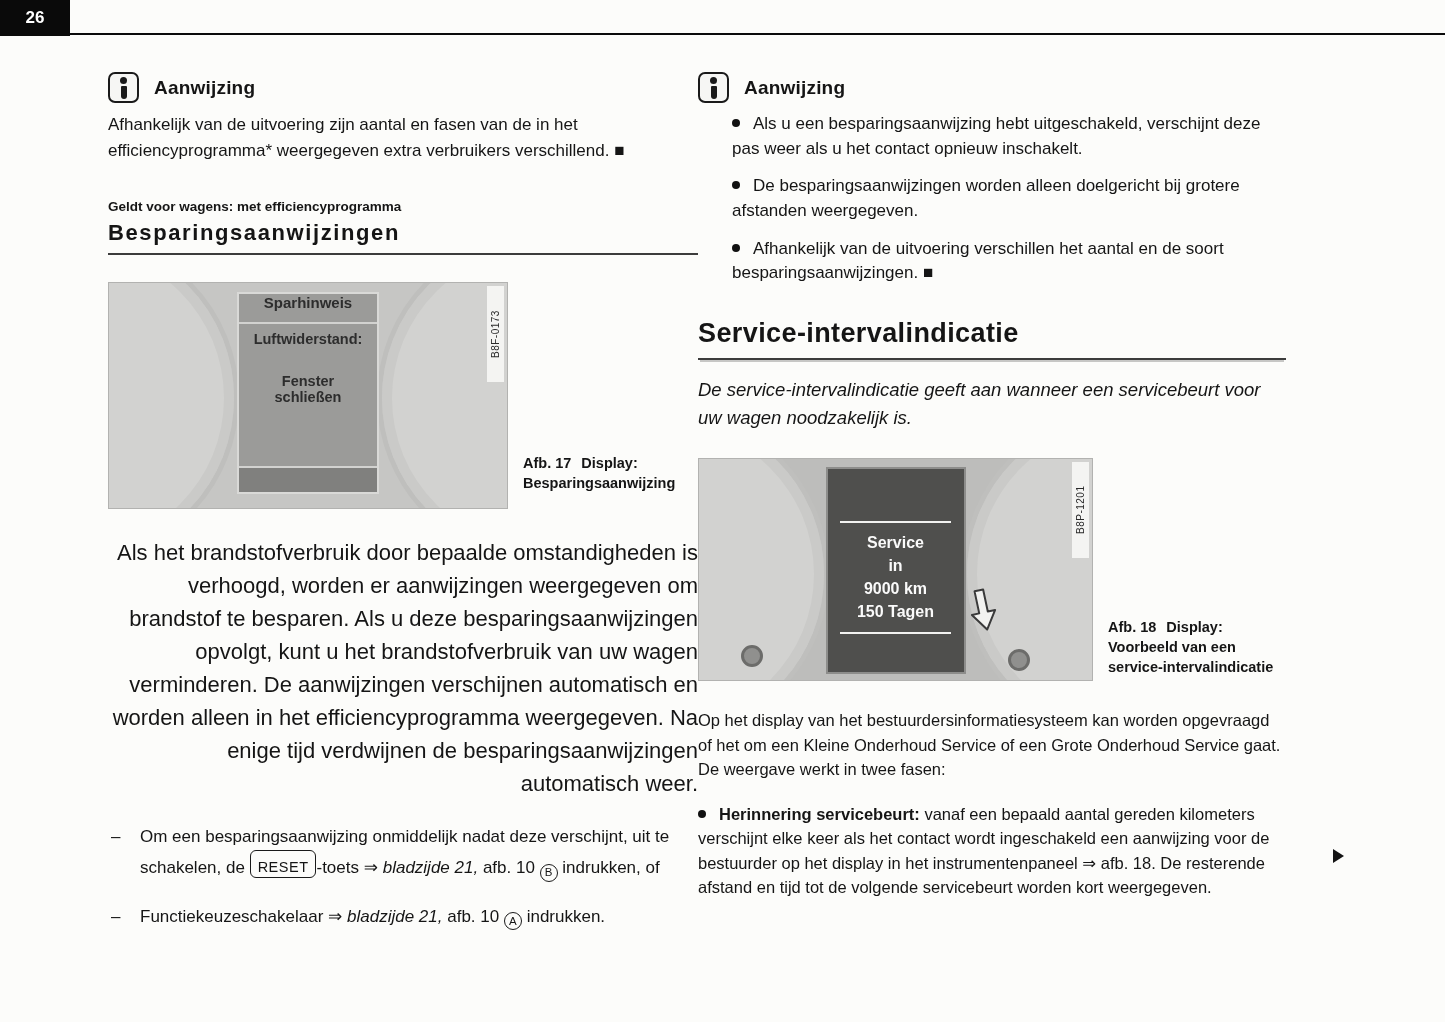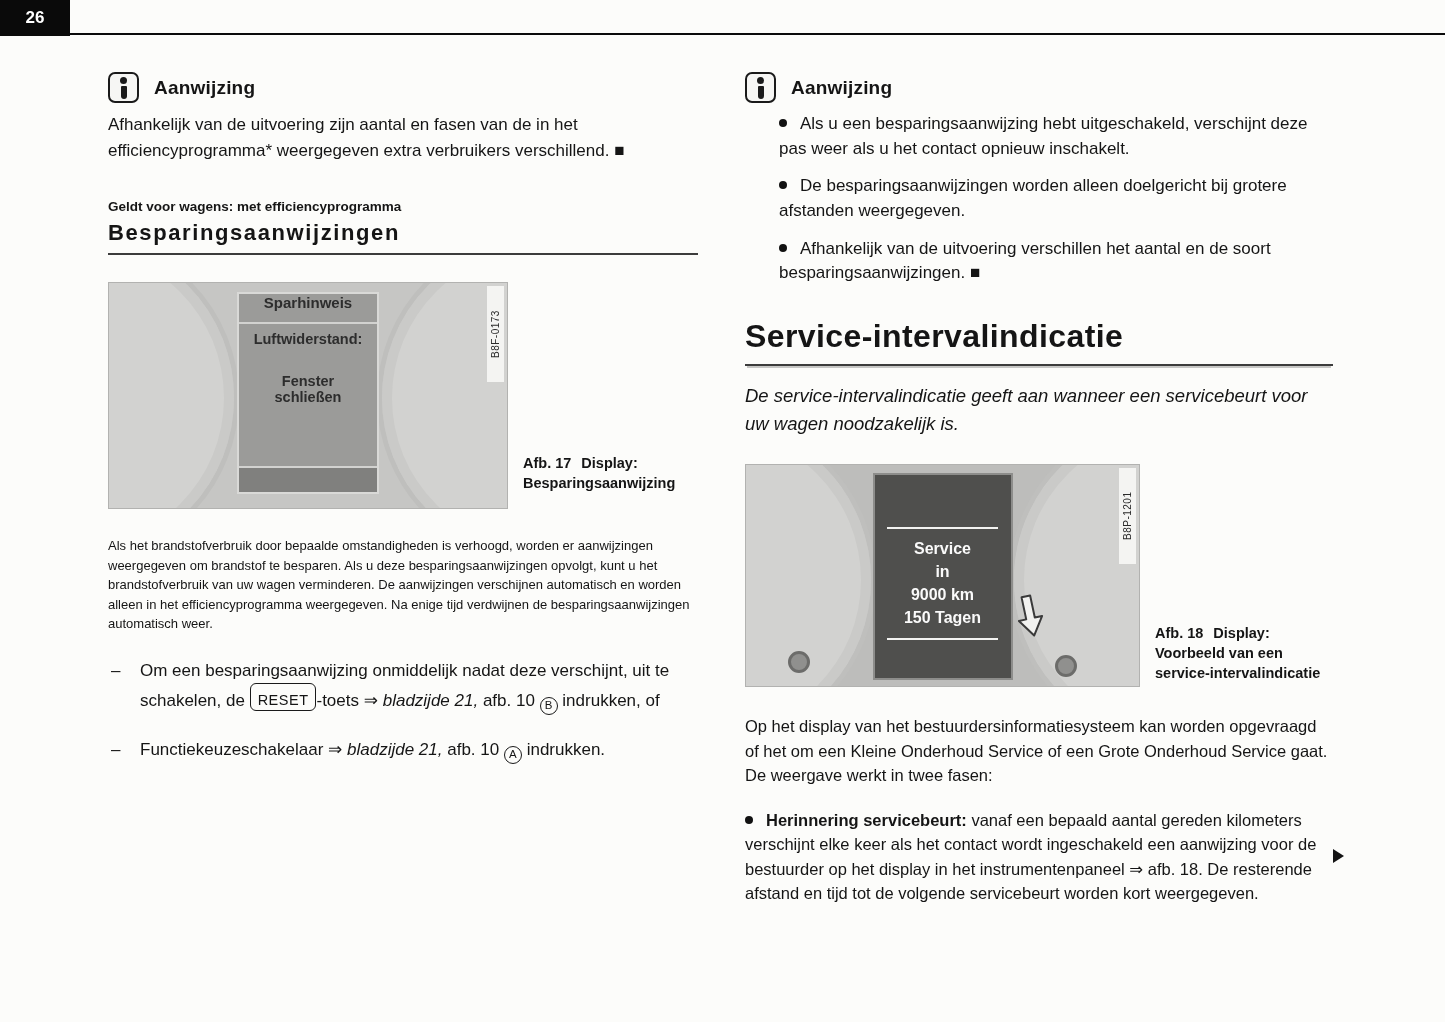--- a/index.html
+++ b/index.html
@@ -15,21 +15,21 @@
     position:absolute; left:0; top:0; width:70px; height:36px;
     background:#0a0a0a; color:#fff; display:flex; align-items:center; justify-content:center;
     font-size:17px; font-weight:bold;
   }
   .top-rule {
     position:absolute; left:70px; right:0; top:33px;
     border-top:2px solid #0a0a0a;
   }
 
   
-  .columns { position:absolute; left:108px; top:72px; display:flex; gap:47px; }
+  .columns { position:absolute; left:108px; top:72px; display:flex; }
   .col-left  { width:590px; }
   .col-right { width:588px; }
 
   
   .note-header { display:flex; align-items:center; gap:15px; margin-bottom:9px; }
   .info-icon {
     width:31px; height:31px; border:2px solid #1a1a1a; border-radius:7px;
     background:#f6f6f4; display:flex; flex-direction:column; align-items:center; justify-content:center;
     flex:0 0 auto;
   }
@@ -45,21 +45,21 @@
     background:#111; margin-right:13px; vertical-align:2px;
   }
 
   
   .applies { font-size:13.5px; font-weight:bold; margin-top:36px; }
   .h-small {
     font-size:22px; font-weight:bold; letter-spacing:1.6px;
     margin-top:6px; padding-bottom:7px; border-bottom:2px solid #3c3c3c;
   }
   .h-large {
-    font-size:32px; font-weight:bold; letter-spacing:0.4px;
+    font-size:27px; font-weight:bold; letter-spacing:0.4px;
     margin-top:32px; padding-bottom:9px; border-bottom:2px solid #3c3c3c;
     box-shadow:0 4px 0 -2px #c7c7c5;
   }
   .intro-italic { font-style:italic; font-size:18.5px; line-height:1.5; margin-top:16px; }
 
   
   .figure-row { display:flex; align-items:flex-end; gap:15px; margin-top:27px; }
   .photo {
     position:relative; overflow:hidden; flex:0 0 auto;
     border:1px solid #b2b2b0;
@@ -117,21 +117,21 @@
   .knob-r { right:62px; bottom:9px; }
 
   .cursor-arrow { position:absolute; left:calc(50% + 72px); top:128px; transform:rotate(-12deg); }
 
   figcaption { font-size:14.5px; font-weight:bold; line-height:1.38; }
   .cap-17 { width:178px; padding-bottom:16px; }
   .cap-18 { width:180px; padding-bottom:4px; }
   .cap-label { margin-right:10px; }
 
   
-  .body-par { font-size:13px; line-height:1.5; margin-top:27px; }
+  .body-par { font-size:22px; line-height:1.5; margin-top:27px;text-align:right; }
   .body-par-tight { font-size:16.5px; line-height:1.47; margin-top:27px; }
 
   .dash-list { list-style:none; margin-top:24px; }
   .dash-list li {
     position:relative; padding-left:32px; margin-bottom:22px;
     font-size:17px; line-height:1.52;
   }
   .dash-list li::before {
     content:"–"; position:absolute; left:3px; top:0;
   }

